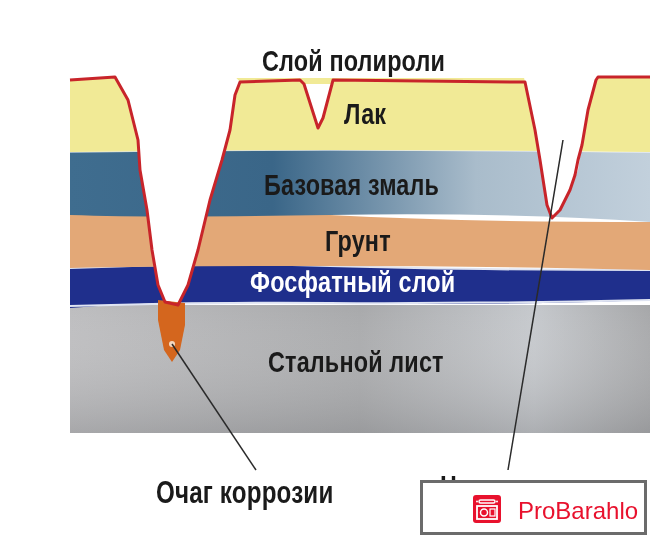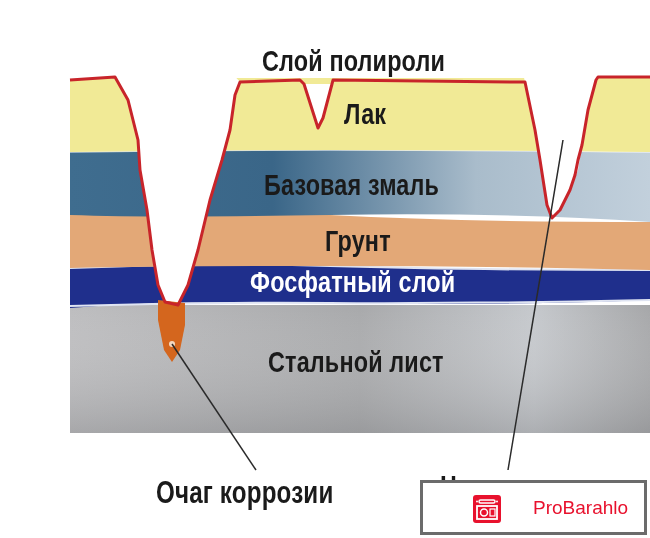--- a/index.html
+++ b/index.html
@@ -9,21 +9,21 @@
   .lbl-polish { left: 262px; top: 44px; font-size: 30px; }
   .lbl-lacquer { left: 344px; top: 97px; font-size: 30px; }
   .lbl-base { left: 264px; top: 168px; font-size: 30px; }
   .lbl-primer { left: 325px; top: 224px; font-size: 30px; }
   .lbl-phosphate { left: 250px; top: 265px; font-size: 30px; color: #ffffff; }
   .lbl-steel { left: 268px; top: 345px; font-size: 30px; }
   .lbl-corrosion { left: 156px; top: 475px; font-size: 31px; }
   .lbl-scratch { left: 440px; top: 470px; font-size: 31px; }
   .badge { position: absolute; left: 420px; top: 480px; width: 227px; height: 55px; background: #ffffff; border: 3px solid #6b6b6b; box-sizing: border-box; display: flex; align-items: center; }
   .badge-icon { position: absolute; left: 50px; top: 12px; width: 28px; height: 28px; background: #e8112d; border-radius: 3px; }
-  .badge-text { position: absolute; left: 110px; top: 14px; font-size: 19px; color: #e8112d; font-family: "Liberation Sans", sans-serif; }
+  .badge-text { position: absolute; left: 95px; top: 14px; font-size: 24px; color: #e8112d; font-family: "Liberation Sans", sans-serif; }
 </style>
 </head>
 <body>
 
 <svg id="diagram" viewBox="0 0 650 538" xmlns="http://www.w3.org/2000/svg">
   <defs>
     <linearGradient id="gBase" x1="0" x2="1" y1="0" y2="0">
       <stop offset="0" stop-color="#3f6d8f"></stop>
       <stop offset="0.35" stop-color="#3a6688"></stop>
       <stop offset="0.7" stop-color="#a9bccb"></stop>

